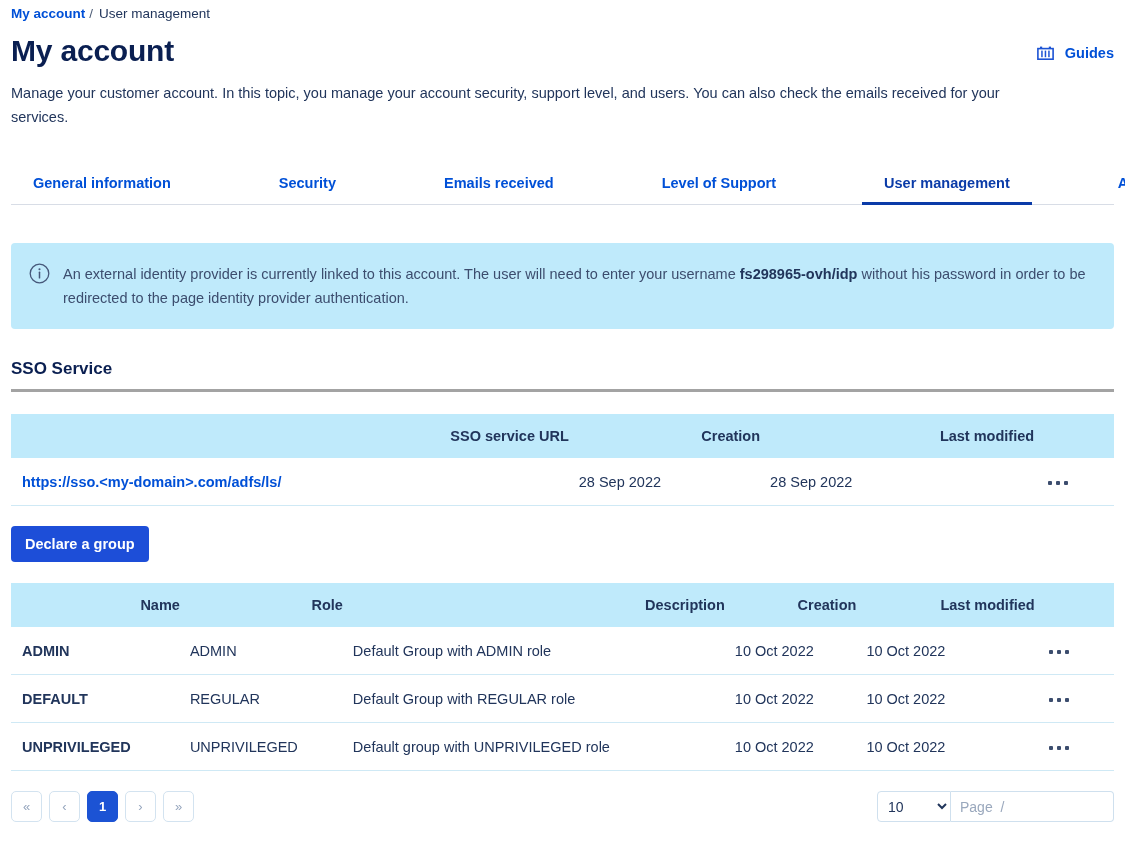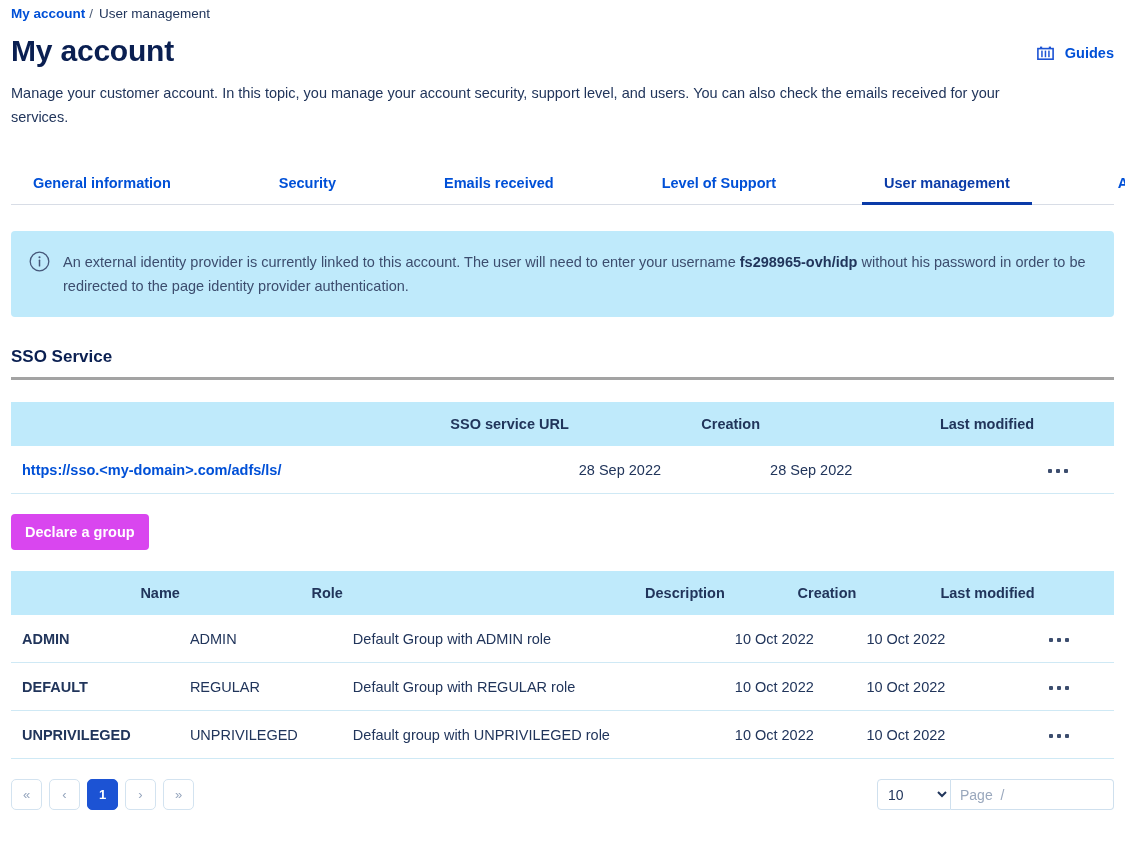--- a/index.html
+++ b/index.html
@@ -91,21 +91,21 @@
     white-space: nowrap;
   }
   .tab.active {
     color: #0a3ba8;
     border-bottom-color: #0a3ba8;
   }
   .tab-spacer { flex: 1 1 auto; }
 
   
   .banner {
-    margin-top: 26px;
+    margin-top: 38px;
     background: #bfeafb;
     border-radius: 4px;
     display: flex;
     align-items: flex-start;
     gap: 13px;
     padding: 19px 20px 19px 18px;
   }
   .banner .icon { flex: 0 0 auto; margin-top: 1px; }
   .banner-text {
     font-size: 14.5px;
@@ -176,21 +176,21 @@
   .groups-table col.g1 { width: 180px; }
   .groups-table col.g2 { width: 164px; }
   .groups-table col.g3 { width: 388px; }
   .groups-table col.g4 { width: 133px; }
   .groups-table col.g5 { width: 180px; }
 
   
   .btn-primary {
     margin-top: 20px;
     display: inline-block;
-    background: #d946ef;
+    background: #1d4ed8;
     color: #ffffff;
     font-size: 14.5px;
     font-weight: bold;
     border: none;
     border-radius: 4px;
     padding: 10px 14px;
     cursor: pointer;
     font-family: "Liberation Sans", sans-serif;
   }
 

